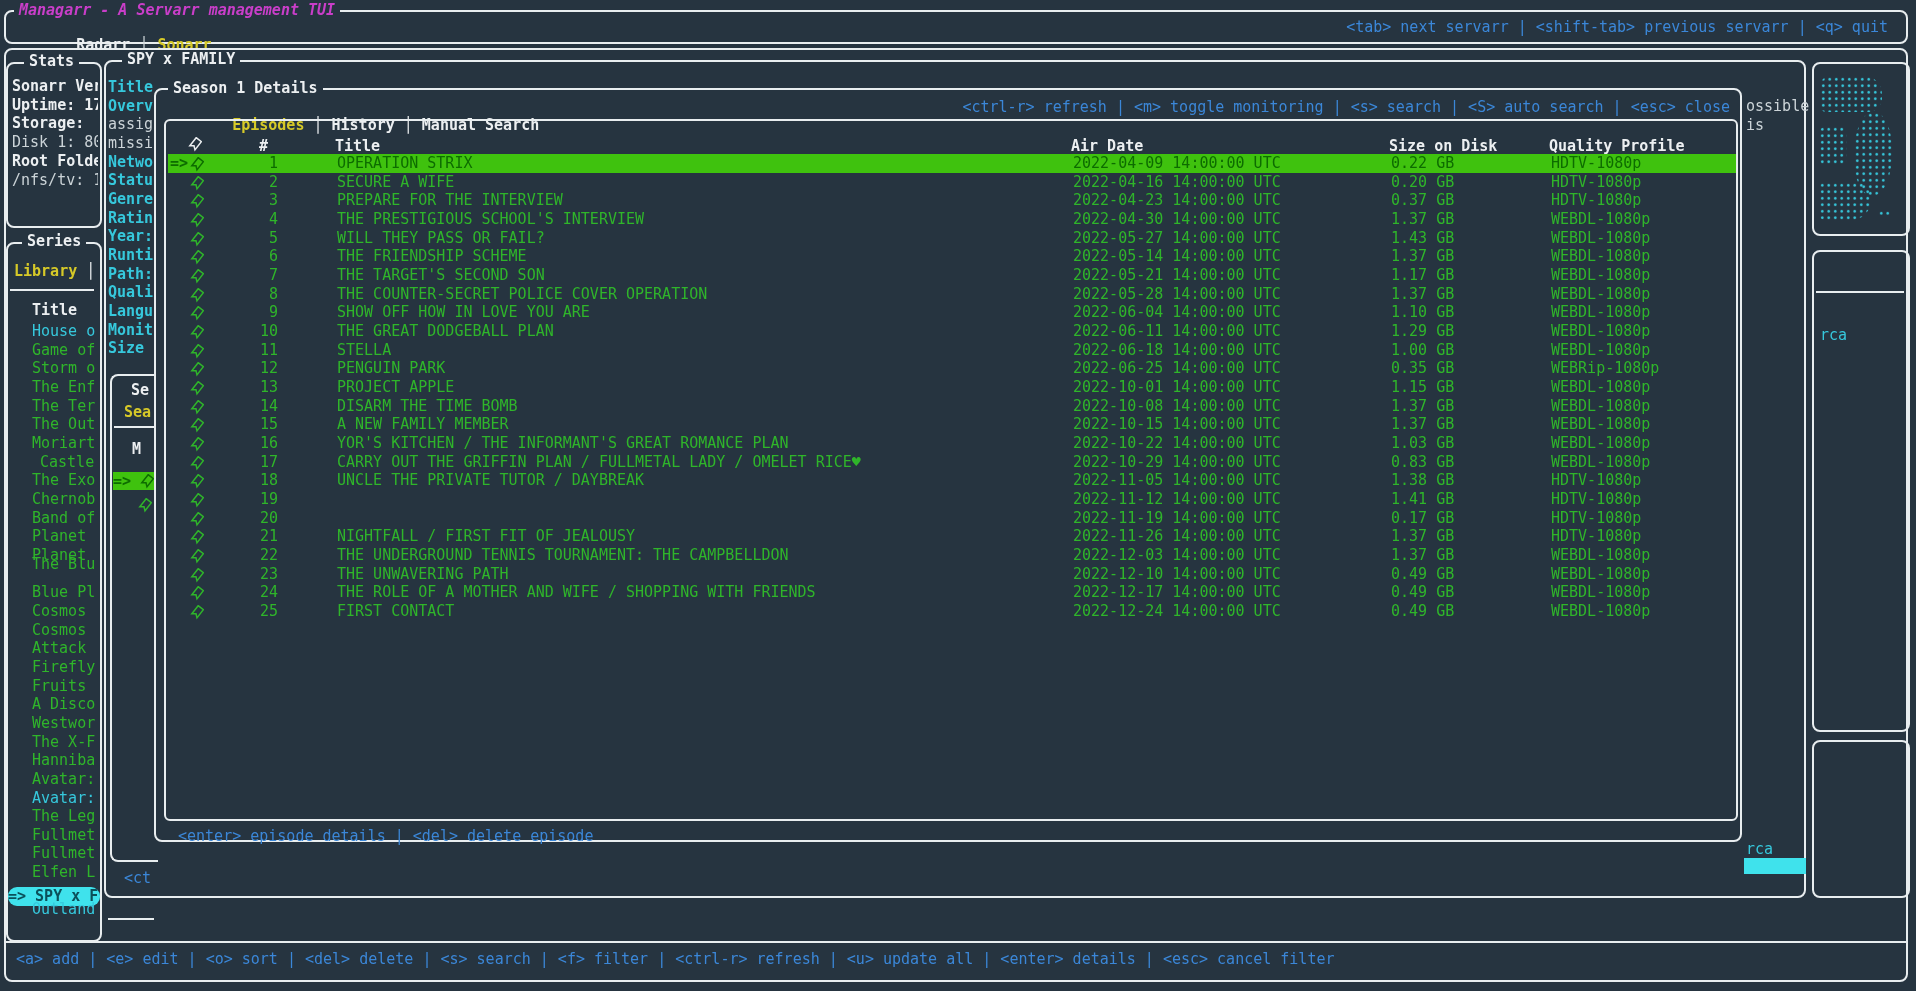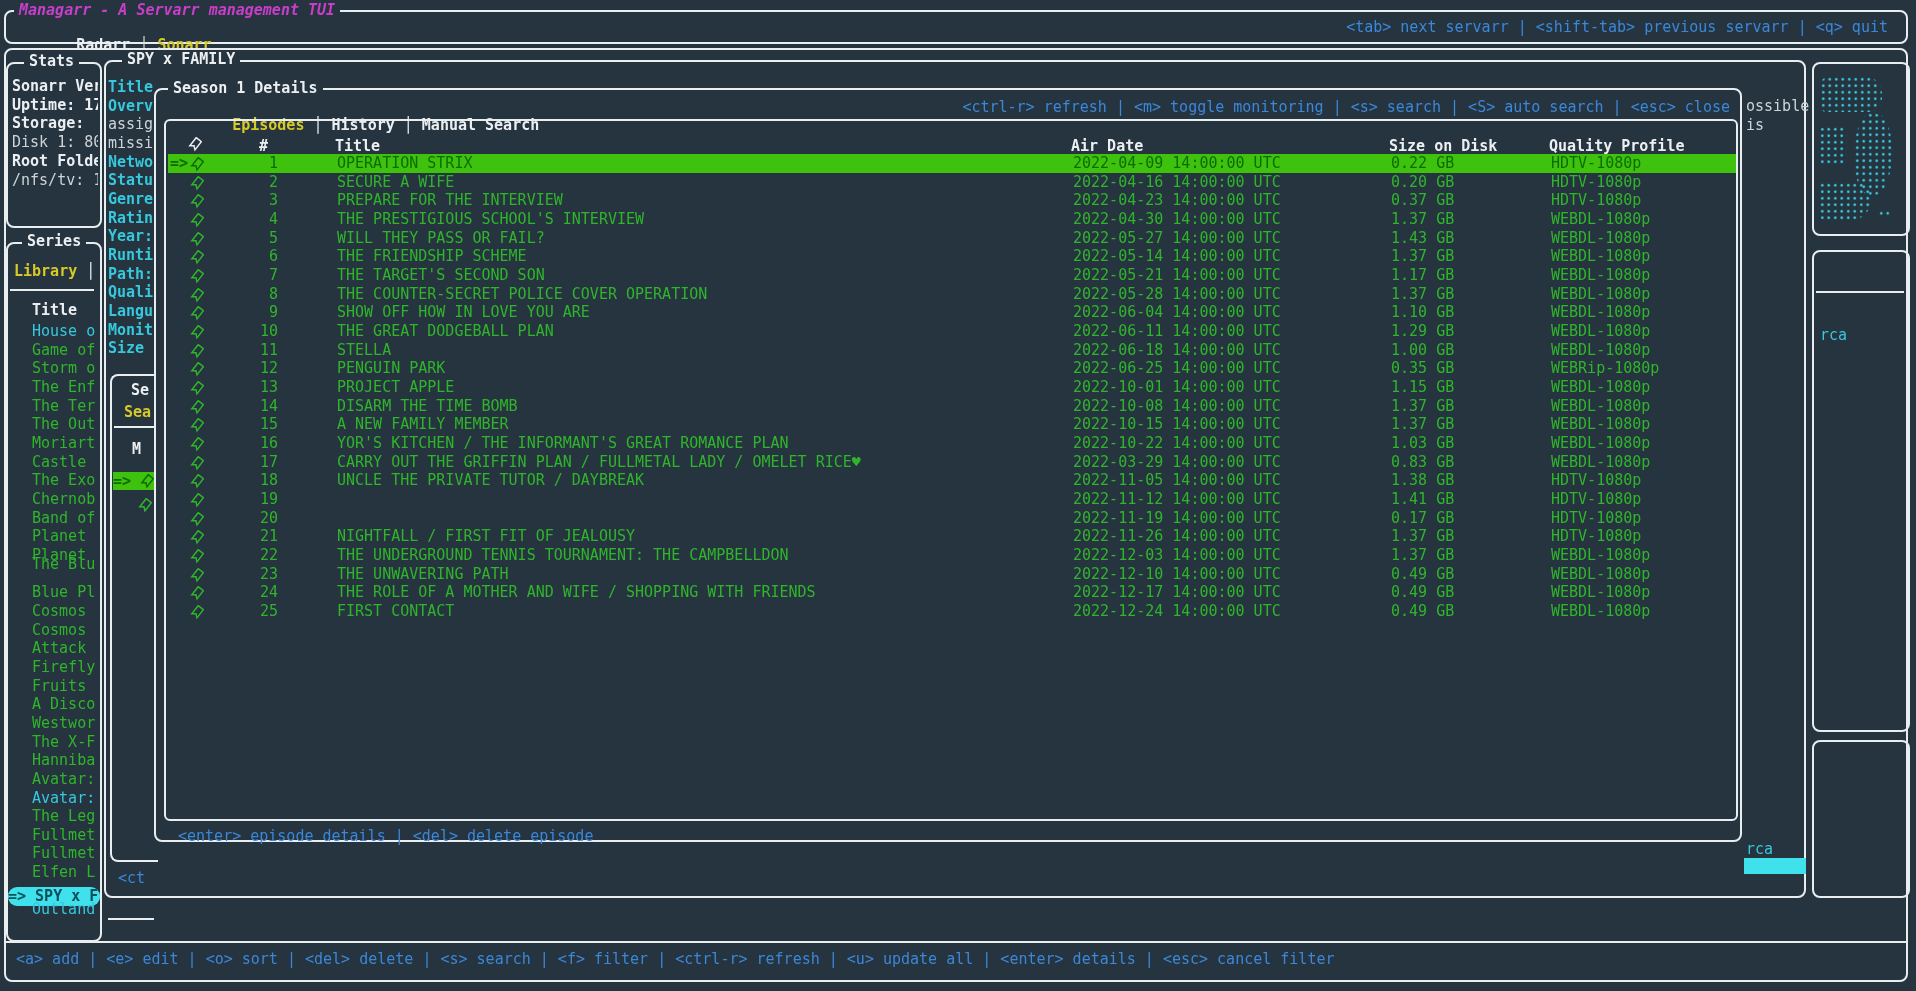--- a/index.html
+++ b/index.html
@@ -71,21 +71,21 @@
   <div class="hline" style="left:10px;top:289px;width:84px;"></div>
   <div class="t c-wh b" style="left:32px;top:301px;">Title</div>
   <div id="series-list" style="position:absolute;left:8px;top:322px;width:92px;">
       <div class="sl-item" style="top: 0px;"><span class="lbl" style="color: var(--cy);">House o</span></div>
       <div class="sl-item" style="top: 18.66px;"><span class="lbl" style="color: var(--gr);">Game of</span></div>
       <div class="sl-item" style="top: 37.32px;"><span class="lbl" style="color: var(--gr);">Storm o</span></div>
       <div class="sl-item" style="top: 55.98px;"><span class="lbl" style="color: var(--gr);">The Enf</span></div>
       <div class="sl-item" style="top: 74.64px;"><span class="lbl" style="color: var(--gr);">The Ter</span></div>
       <div class="sl-item" style="top: 93.3px;"><span class="lbl" style="color: var(--gr);">The Out</span></div>
       <div class="sl-item" style="top: 111.96px;"><span class="lbl" style="color: var(--gr);">Moriart</span></div>
-      <div class="sl-item" style="top: 130.62px;"><span class="lbl" style="color: var(--gr);">Castle</span></div>
+      <div class="sl-item" style="top: 130.62px;"><span class="lbl" style="color: var(--gr); margin-left: 8px;">Castle</span></div>
       <div class="sl-item" style="top: 149.28px;"><span class="lbl" style="color: var(--gr);">The Exo</span></div>
       <div class="sl-item" style="top: 167.94px;"><span class="lbl" style="color: var(--gr);">Chernob</span></div>
       <div class="sl-item" style="top: 186.6px;"><span class="lbl" style="color: var(--gr);">Band of</span></div>
       <div class="sl-item" style="top: 205.26px;"><span class="lbl" style="color: var(--gr);">Planet</span></div>
       <div class="sl-item" style="top: 223.92px;"><span class="lbl" style="color: var(--gr);">Planet</span></div>
       <div class="sl-item" style="top: 233px; text-align: right;"><span class="lbl" style="color: var(--gr);">The Blu</span></div>
       <div class="sl-item" style="top: 261.24px;"><span class="lbl" style="color: var(--gr);">Blue Pl</span></div>
       <div class="sl-item" style="top: 279.9px;"><span class="lbl" style="color: var(--gr);">Cosmos</span></div>
       <div class="sl-item" style="top: 298.56px;"><span class="lbl" style="color: var(--gr);">Cosmos</span></div>
       <div class="sl-item" style="top: 317.22px;"><span class="lbl" style="color: var(--gr);">Attack</span></div>
@@ -133,21 +133,21 @@
   <div class="t c-yl b" style="left:124px;top:403px;">Sea</div>
   <div class="hline" style="left:114px;top:426px;width:42px;"></div>
   <div class="t c-wh b" style="left:132px;top:440px;">M</div>
   <div style="position:absolute;left:113px;top:472px;width:43px;height:18px;background:var(--selg);color:var(--dgr);line-height:18px;white-space:pre;"><span style="font-weight:bold;">=&gt; </span><span class="season-ico"><svg width="14" height="15" viewBox="0 0 14 16" class="tag">
           <path d="M3.5 1.5 h7 v11 l-3.5 -2.8 -3.5 2.8 z" fill="none" stroke="#0d6c00" stroke-width="1.6" transform="rotate(38 7 8)"></path>
         </svg></span></div>
   <div class="t" style="left:138px;top:496px;color:var(--gr);"><span class="season-ico"><svg width="14" height="15" viewBox="0 0 14 16" class="tag">
           <path d="M3.5 1.5 h7 v11 l-3.5 -2.8 -3.5 2.8 z" fill="none" stroke="#2fb52a" stroke-width="1.6" transform="rotate(38 7 8)"></path>
         </svg></span></div>
 
-  <div class="t c-bl" style="left:118px;top:869px;">&lt;ct</div>
+  <div class="t c-bl" style="left:124px;top:869px;">&lt;ct</div>
   <div class="hline" style="left:108px;top:918px;width:46px;"></div>
   <div class="t c-cy" style="left:1746px;top:840px;">rca</div>
   <div style="position:absolute;left:1744px;top:858px;width:62px;height:16px;background:var(--selc);"></div>
   <div style="position:absolute;left:1670px;top:460px;width:38px;height:16px;background:var(--selg);"></div>
 
   <div class="panel" style="left:154px;top:88px;width:1588px;height:754px;background:var(--bg);">
     <div class="pt" style="left:12px;">Season 1 Details</div>
     <div class="t" style="left:22px;top:8px;">
       <span class="c-yl b">Episodes</span><span class="c-wh"> │ </span><span class="c-wh b">History</span><span class="c-wh"> │ </span><span class="c-wh b">Manual Search</span>
     </div>
@@ -323,21 +323,21 @@
             <span class="ep-date">2022-10-22 14:00:00 UTC</span>
             <span class="ep-size">1.03 GB</span>
             <span class="ep-qual">WEBDL-1080p</span>
           </div>
           <div class="ep-row" style="top: 331.56px;">
             <span class="ep-ico"><svg width="14" height="15" viewBox="0 0 14 16" class="tag">
                 <path d="M3.5 1.5 h7 v11 l-3.5 -2.8 -3.5 2.8 z" fill="none" stroke="currentColor" stroke-width="1.6" transform="rotate(38 7 8)"></path>
               </svg></span>
             <span class="ep-num">17</span>
             <span class="ep-title">CARRY OUT THE GRIFFIN PLAN / FULLMETAL LADY / OMELET RICE♥</span>
-            <span class="ep-date">2022-03-29 14:00:00 UTC</span>
+            <span class="ep-date">2022-10-29 14:00:00 UTC</span>
             <span class="ep-size">0.83 GB</span>
             <span class="ep-qual">WEBDL-1080p</span>
           </div>
           <div class="ep-row" style="top: 350.22px;">
             <span class="ep-ico"><svg width="14" height="15" viewBox="0 0 14 16" class="tag">
                 <path d="M3.5 1.5 h7 v11 l-3.5 -2.8 -3.5 2.8 z" fill="none" stroke="currentColor" stroke-width="1.6" transform="rotate(38 7 8)"></path>
               </svg></span>
             <span class="ep-num">18</span>
             <span class="ep-title">UNCLE THE PRIVATE TUTOR / DAYBREAK</span>
             <span class="ep-date">2022-11-05 14:00:00 UTC</span>

